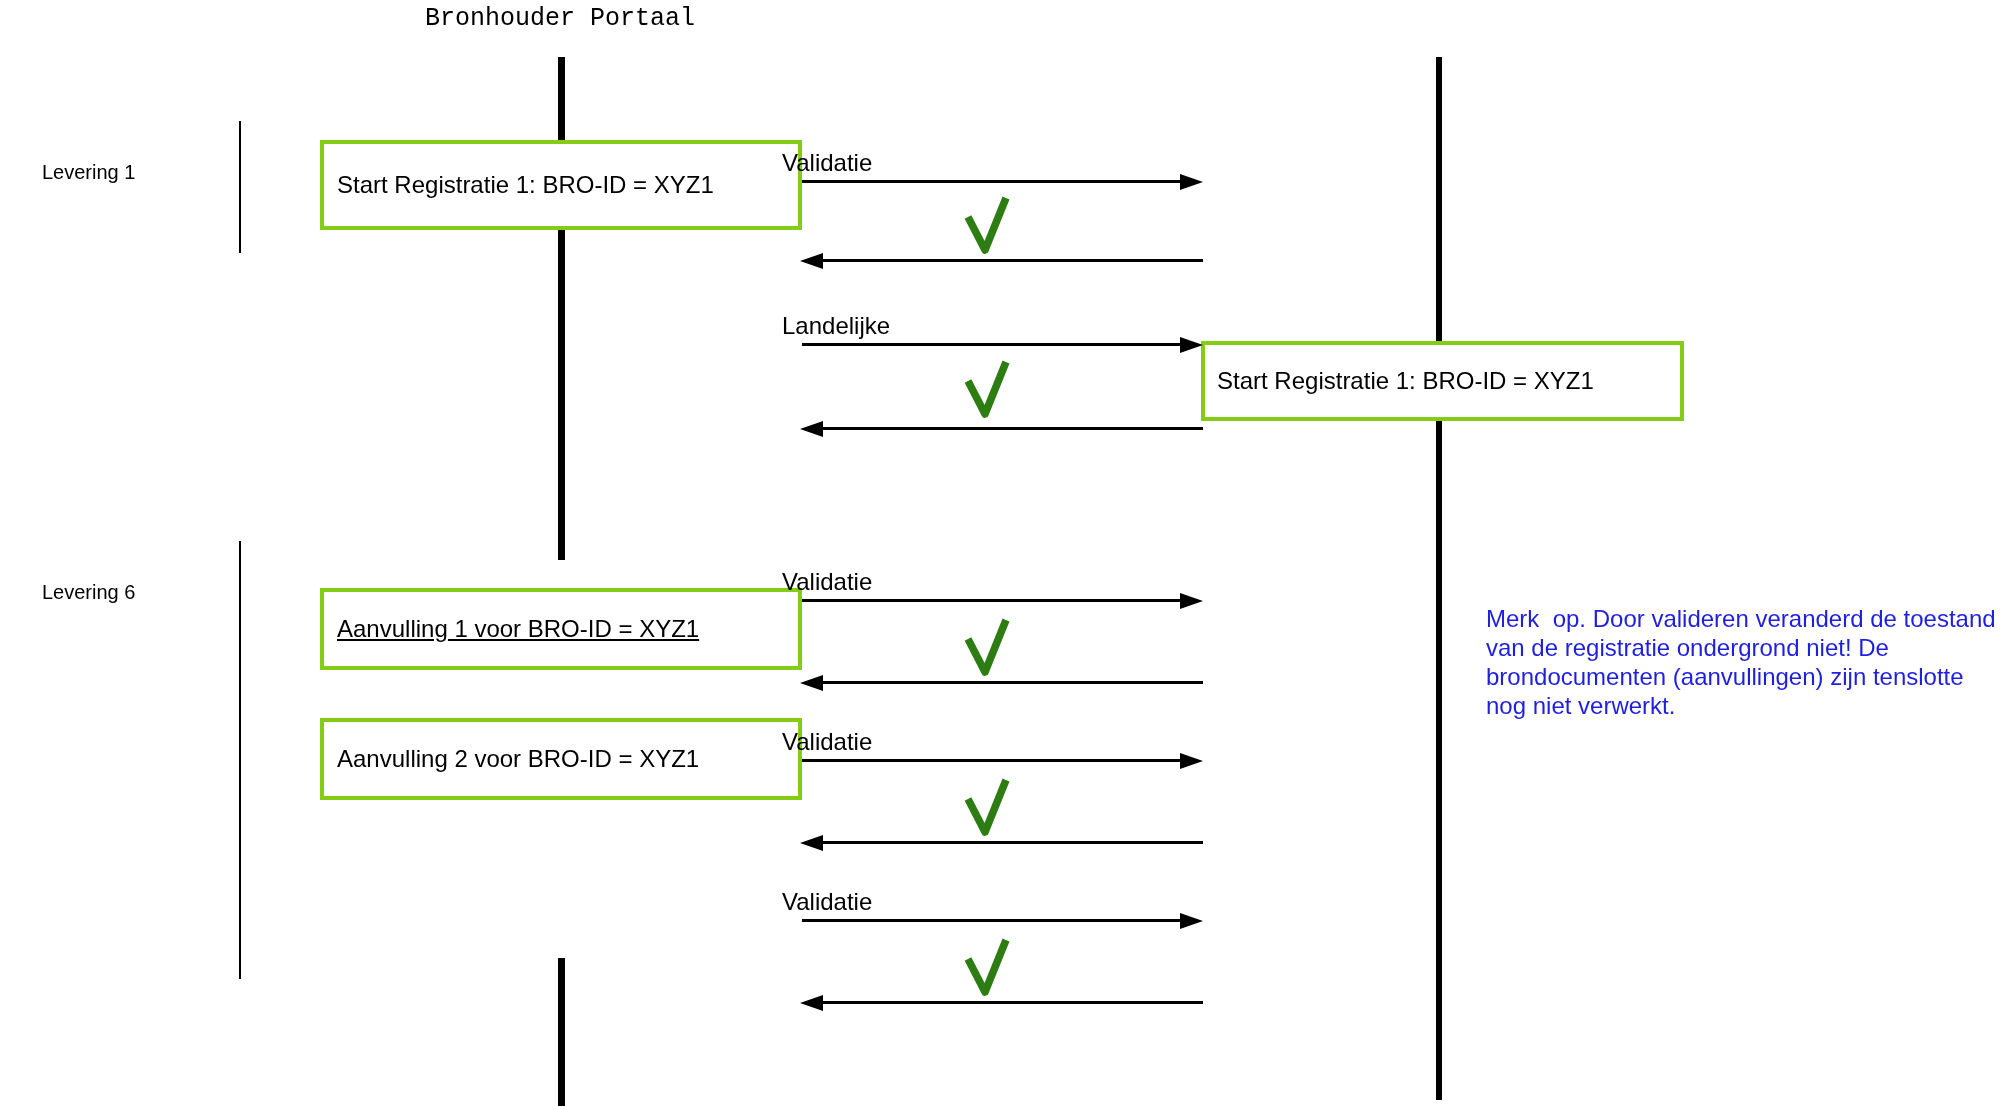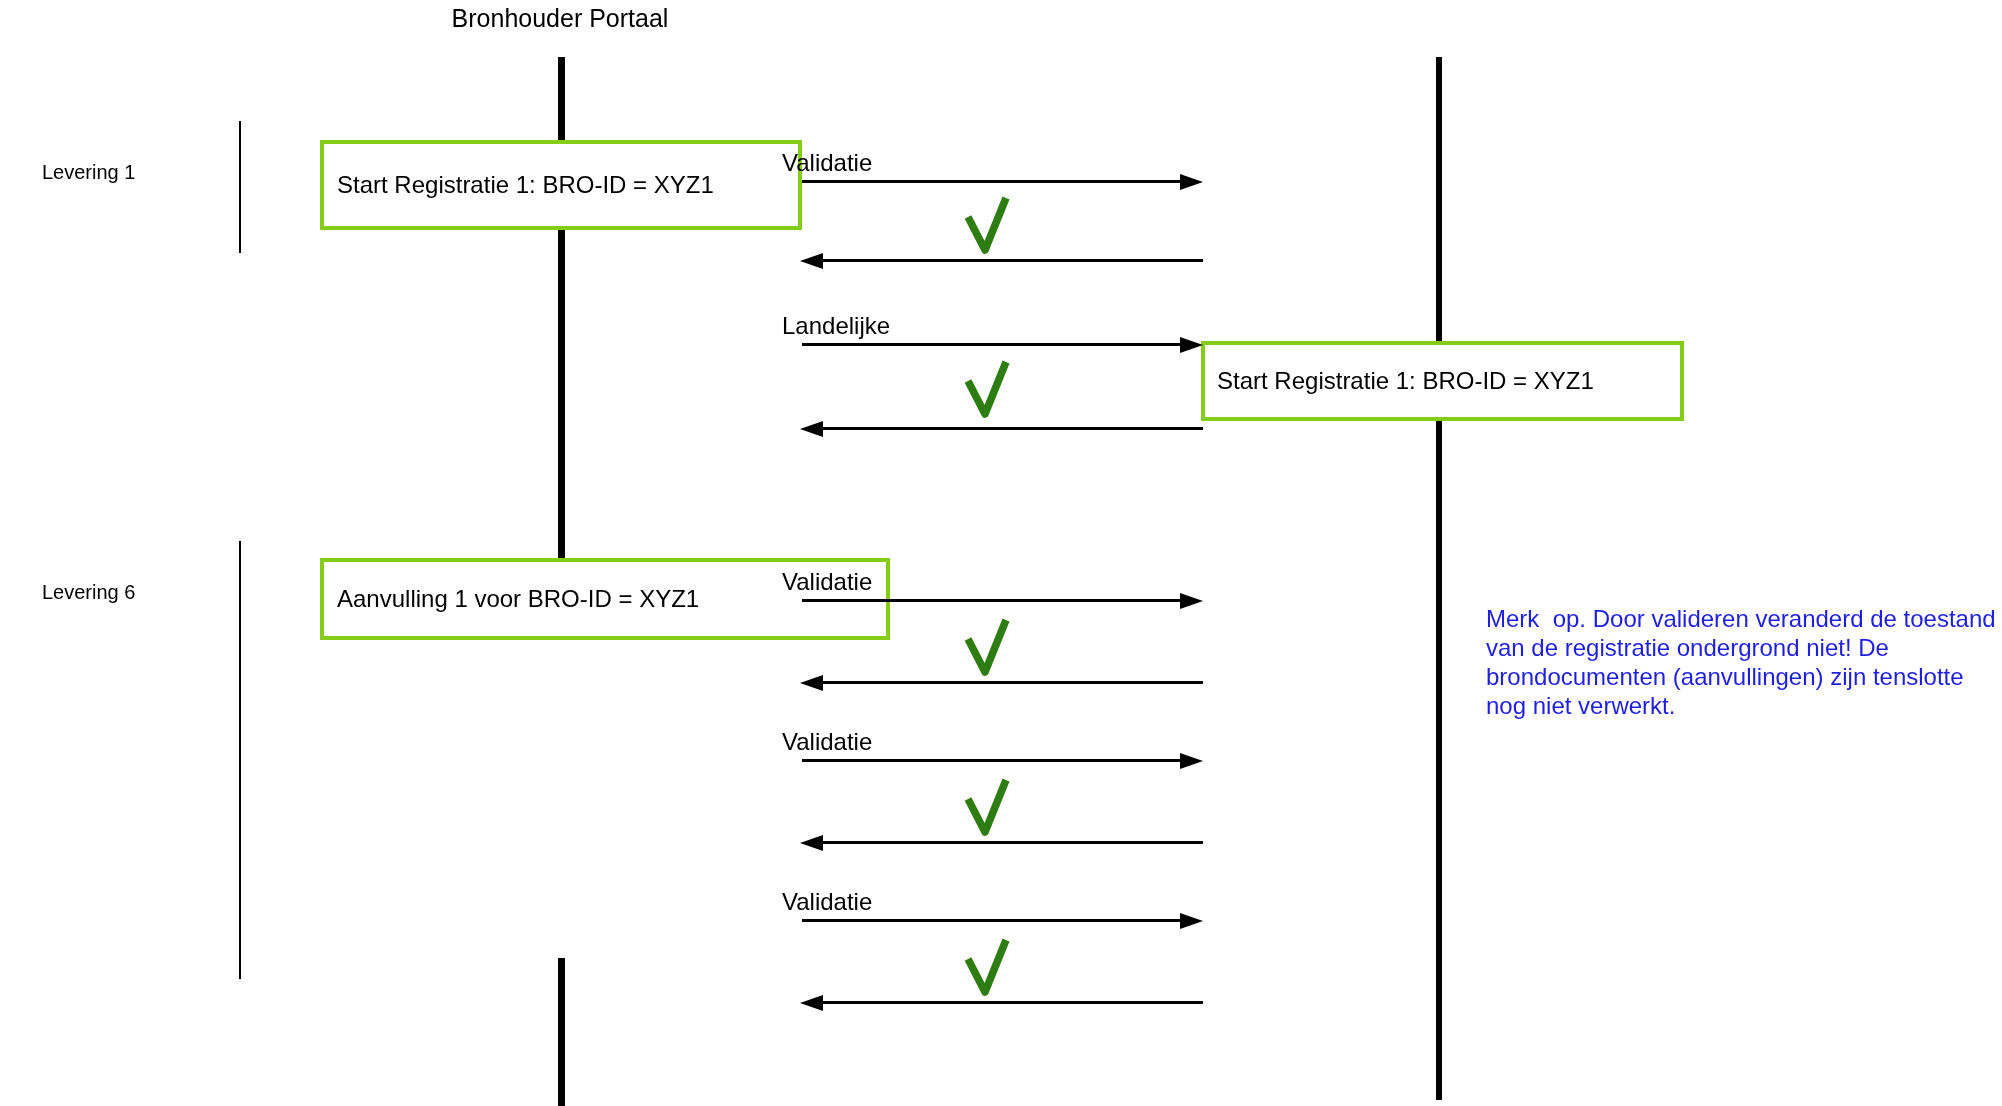--- a/index.html
+++ b/index.html
@@ -1,21 +1,21 @@
 <!DOCTYPE html>
 <html><head>
 <meta charset="utf-8">
 <style>
   html,body{margin:0;padding:0;background:#fff;}
   #canvas{
     position:relative;width:2002px;height:1106px;background:#ffffff;
     font-family:"Liberation Sans",sans-serif;color:#000;overflow:hidden;
   }
   .abs{position:absolute;}
-  .title{font-size:25px;text-align:center;width:400px;}
+  .title{font-size:25px;text-align:center;width:400px;font-family:Liberation Mono, monospace;}
   .lifeline{position:absolute;background:#000;}
   .bracket{position:absolute;width:2px;background:#000;}
   .group-label{position:absolute;font-size:20px;}
   .msgbox{
     position:absolute;box-sizing:border-box;background:#fff;border:4px solid #84cc16;
     display:flex;align-items:center;font-size:24px;padding-left:13px;z-index:2;
   }
   .hline{position:absolute;height:3px;background:#000;z-index:3;}
   .tri-right{position:absolute;width:0;height:0;z-index:3;
     border-top:8px solid transparent;border-bottom:8px solid transparent;border-left:23px solid #000;}
@@ -43,22 +43,25 @@
   <div class="group-label" style="left:42px;top:161px;">Levering 1</div>
   <div class="bracket" style="left:239px;top:541px;height:438px;"></div>
   <div class="group-label" style="left:42px;top:581px;">Levering 6</div>
 
   <div class="msgbox" style="left:320px;top:140px;width:482px;height:90px;">
     <span>Start Registratie 1: BRO-ID = XYZ1</span>
   </div>
   <div class="msgbox" style="left:1201px;top:341px;width:483px;height:80px;padding-left:12px;">
     <span>Start Registratie 1: BRO-ID = XYZ1</span>
   </div>
-  <div class="msgbox" style="left:320px;top:558px;width:570px;height:82px;">
+  <div class="msgbox" style="left:320px;top:588px;width:482px;height:82px;text-decoration:underline;">
     <span>Aanvulling 1 voor BRO-ID = XYZ1</span>
+  </div>
+  <div class="msgbox" style="left:320px;top:718px;width:482px;height:82px;">
+    <span>Aanvulling 2 voor BRO-ID = XYZ1</span>
   </div>
 
   <div>
     <div class="msg-label" style="top:149px;">Validatie</div>
     <div class="hline" style="left:802px;top:180px;width:380px;"></div>
     <div class="tri-right" style="left:1180px;top:174px;"></div>
     <div class="hline" style="left:822px;top:259px;width:381px;"></div>
     <div class="tri-left" style="left:800px;top:253px;"></div>
     <svg class="check" style="top:196px;" viewBox="0 0 46 58">
       <polyline points="4,21 21,54 42,2" fill="none" stroke-width="7.5" stroke-linejoin="round" stroke="#2e7d12"></polyline>

